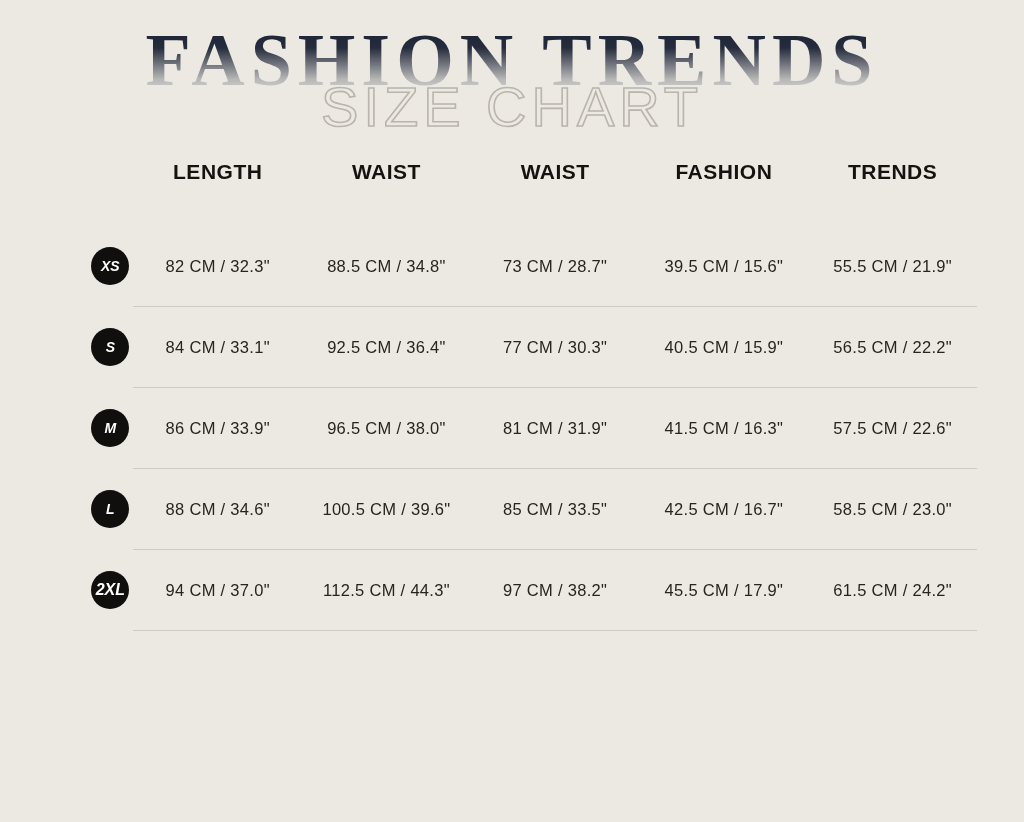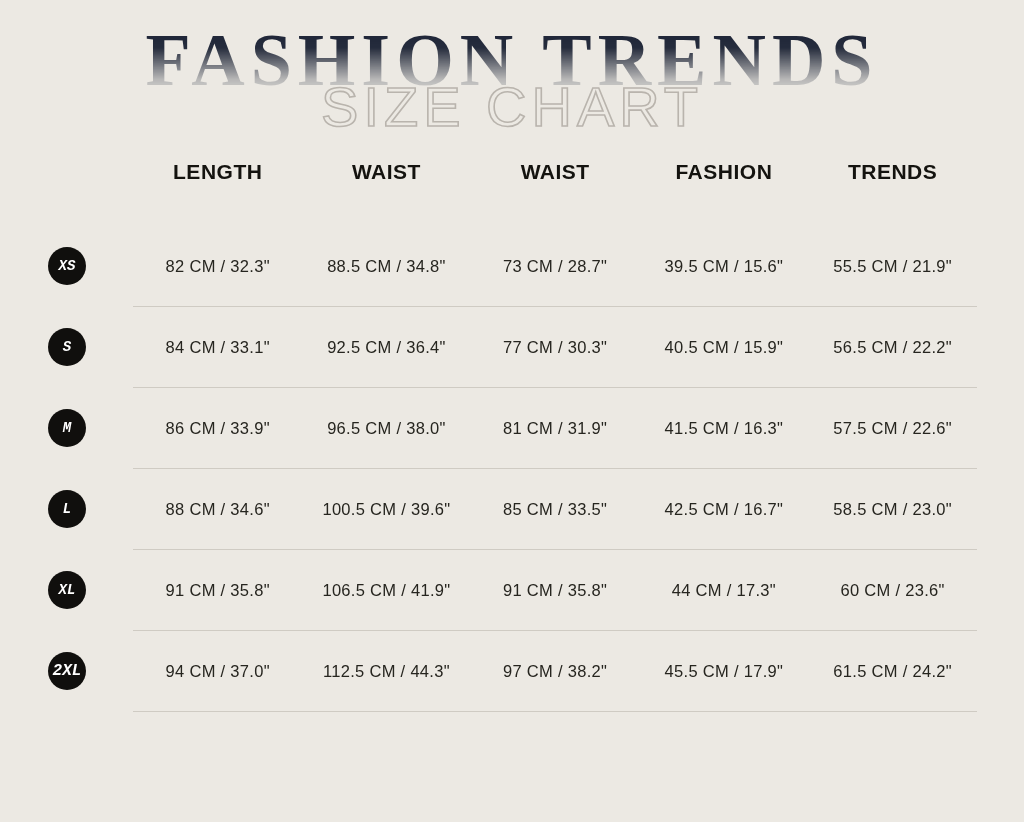--- a/index.html
+++ b/index.html
@@ -92,23 +92,22 @@
     text-align: center;
     height: 78px;
     vertical-align: middle;
     border-bottom: 1px solid #cfcbc3;
     letter-spacing: 0.3px;
     white-space: nowrap;
   }
 
   table.size-table td.size-cell {
     border-bottom: none;
-    text-align: left;
+    text-align: right;
     padding-right: 4px;
-    font-family: Liberation Mono, monospace;
   }
 
   .badge {
     display: inline-flex;
     align-items: center;
     justify-content: center;
     width: 38px;
     height: 38px;
     border-radius: 50%;
     background: #100f0d;
@@ -194,30 +193,20 @@
           <td class="size-cell">
             <span class="badge">L</span>
           </td>
           <td>88 CM  /  34.6"</td>
           <td>100.5 CM  /  39.6"</td>
           <td>85 CM  /  33.5"</td>
           <td>42.5 CM  /  16.7"</td>
           <td>58.5 CM  /  23.0"</td>
         </tr>
 
-        <tr>
-          <td class="size-cell">
-            <span class="badge">XL</span>
-          </td>
-          <td>91 CM  /  35.8"</td>
-          <td>106.5 CM  /  41.9"</td>
-          <td>91 CM  /  35.8"</td>
-          <td>44 CM  /  17.3"</td>
-          <td>60 CM  /  23.6"</td>
-        </tr>
 
         <tr>
           <td class="size-cell">
             <span class="badge sm">2XL</span>
           </td>
           <td>94 CM  /  37.0"</td>
           <td>112.5 CM  /  44.3"</td>
           <td>97 CM  /  38.2"</td>
           <td>45.5 CM  /  17.9"</td>
           <td>61.5 CM  /  24.2"</td>

